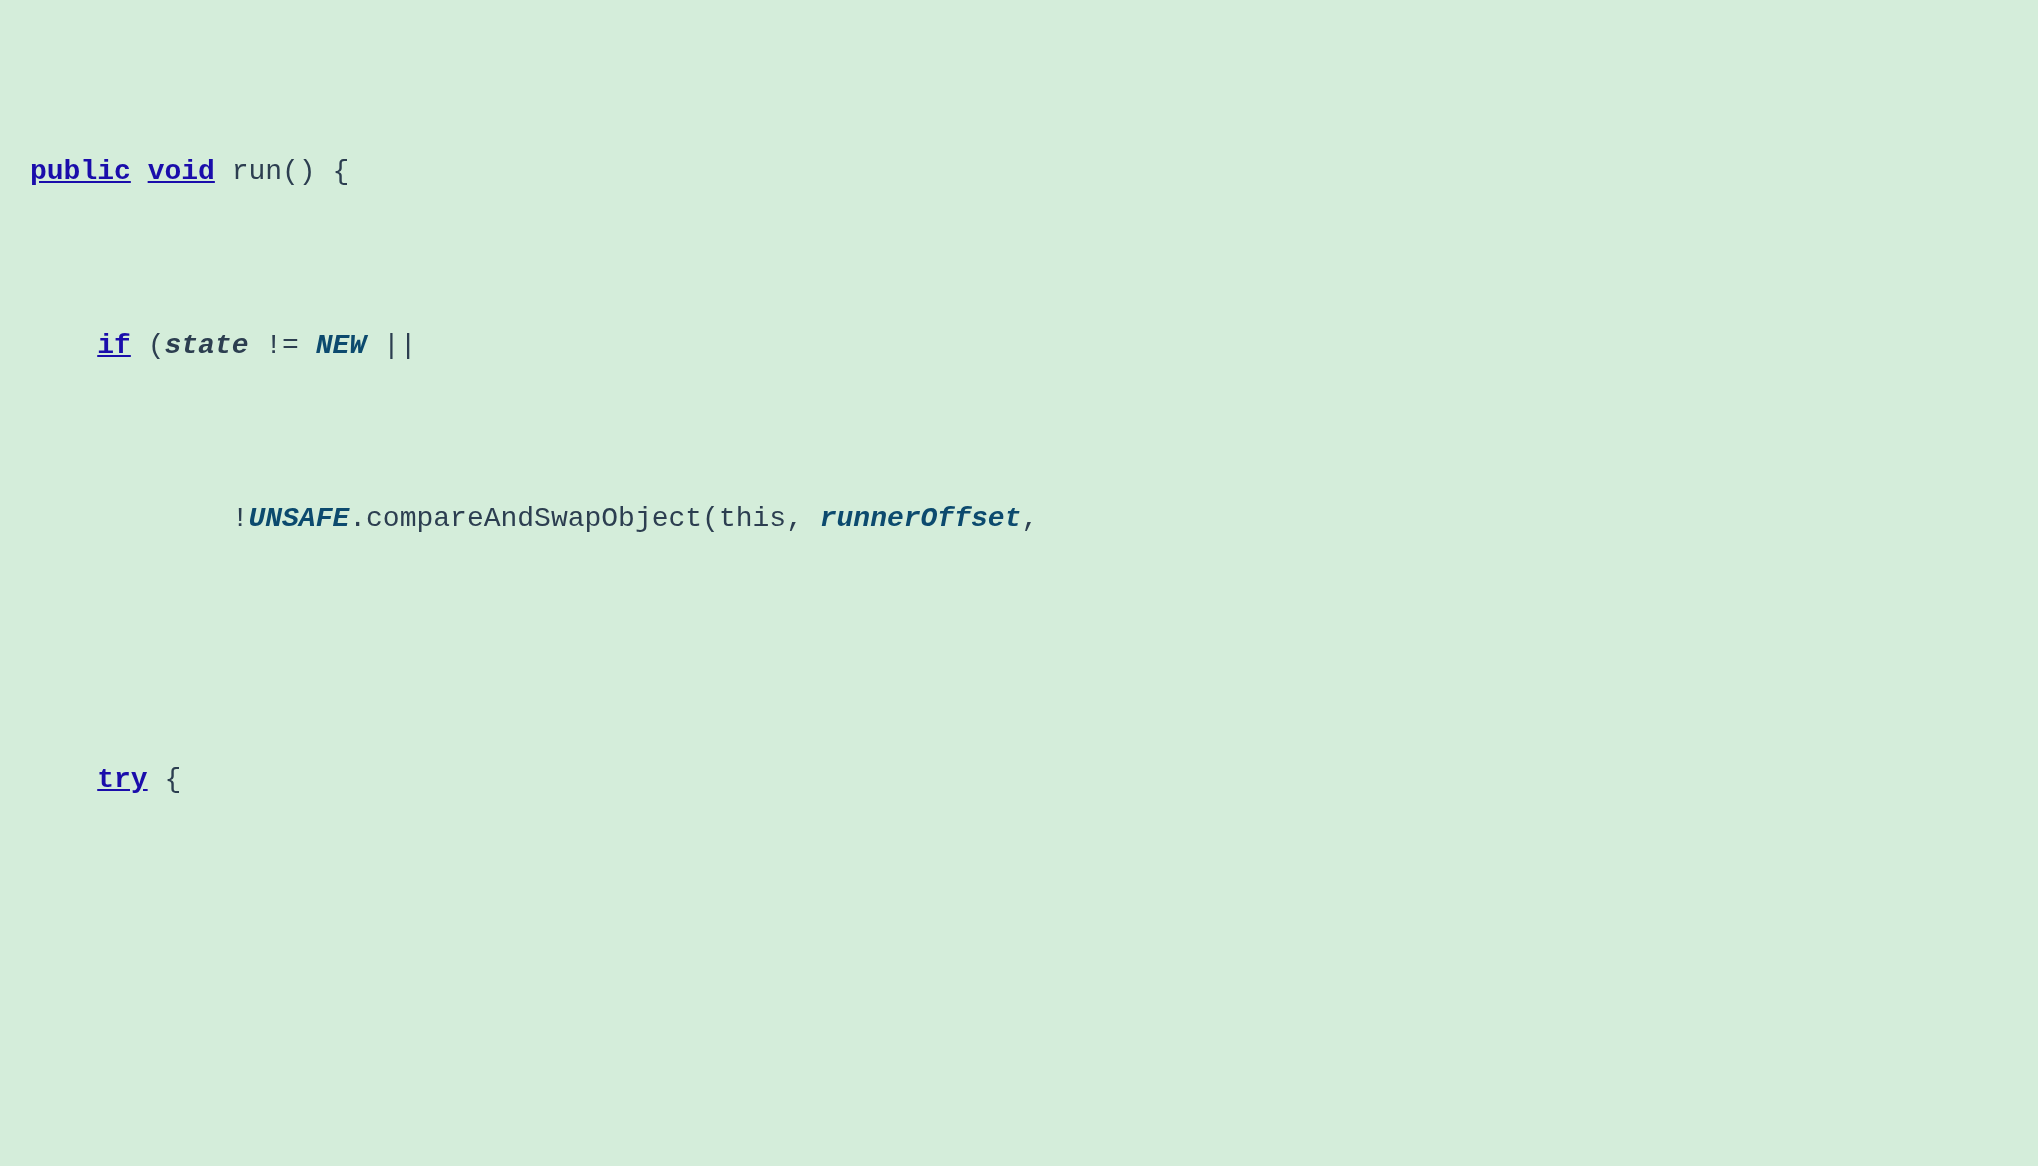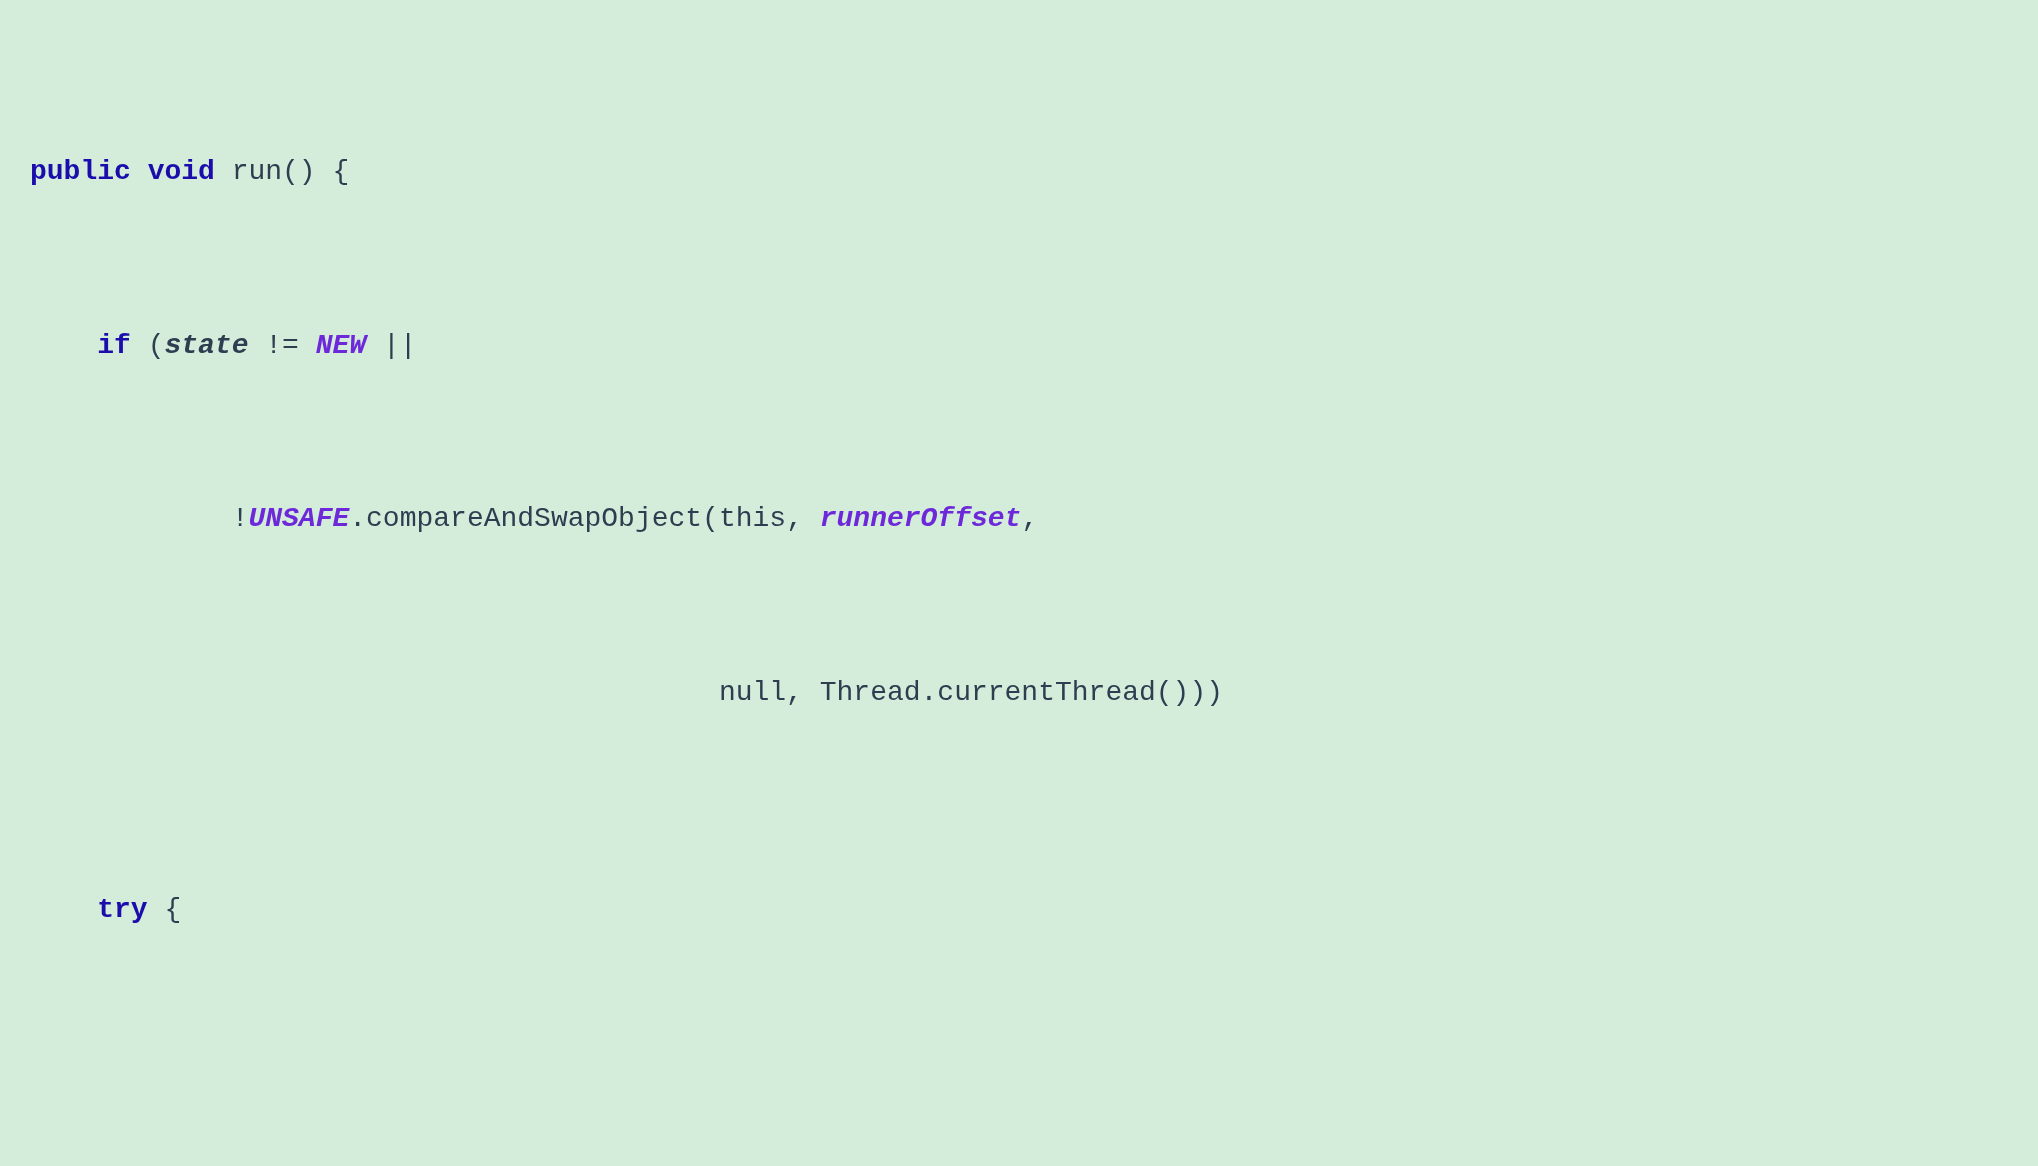--- a/index.html
+++ b/index.html
@@ -20,24 +20,25 @@
 
     .code-block {
       background-color: #d4edda;
       color: #2c3e50;
       white-space: pre;
     }
 
     .kw-blue {
       color: #1a0dab;
       font-weight: bold;
+      text-decoration: underline;
     }
 
     .kw-purple {
-      color: #6d28d9;
+      color: #0c4a6e;
       font-style: italic;
       font-weight: bold;
       margin-top: 48px;
     }
 
     .kw-bold {
       font-weight: bold;
       color: #2c3e50;
       font-style: italic;
     }
@@ -51,21 +52,20 @@
 <body>
 
 <div class="code-block">
 
   <span class="line"><span class="kw-blue">public</span> <span class="kw-blue">void</span> run() {</span>
 
   <span class="line">    <span class="kw-blue">if</span> (<span class="kw-bold">state</span> != <span class="kw-purple">NEW</span> ||</span>
 
   <span class="line">            !<span class="kw-purple"><em>UNSAFE</em></span>.compareAndSwapObject(this, <span class="kw-purple"><em>runnerOffset</em></span>,</span>
 
-  <span class="line">                                         null, Thread.currentThread()))</span>
 
 
   <span class="line">    <span class="kw-blue">try</span> {</span>
 
   
 
   
 
   
 

